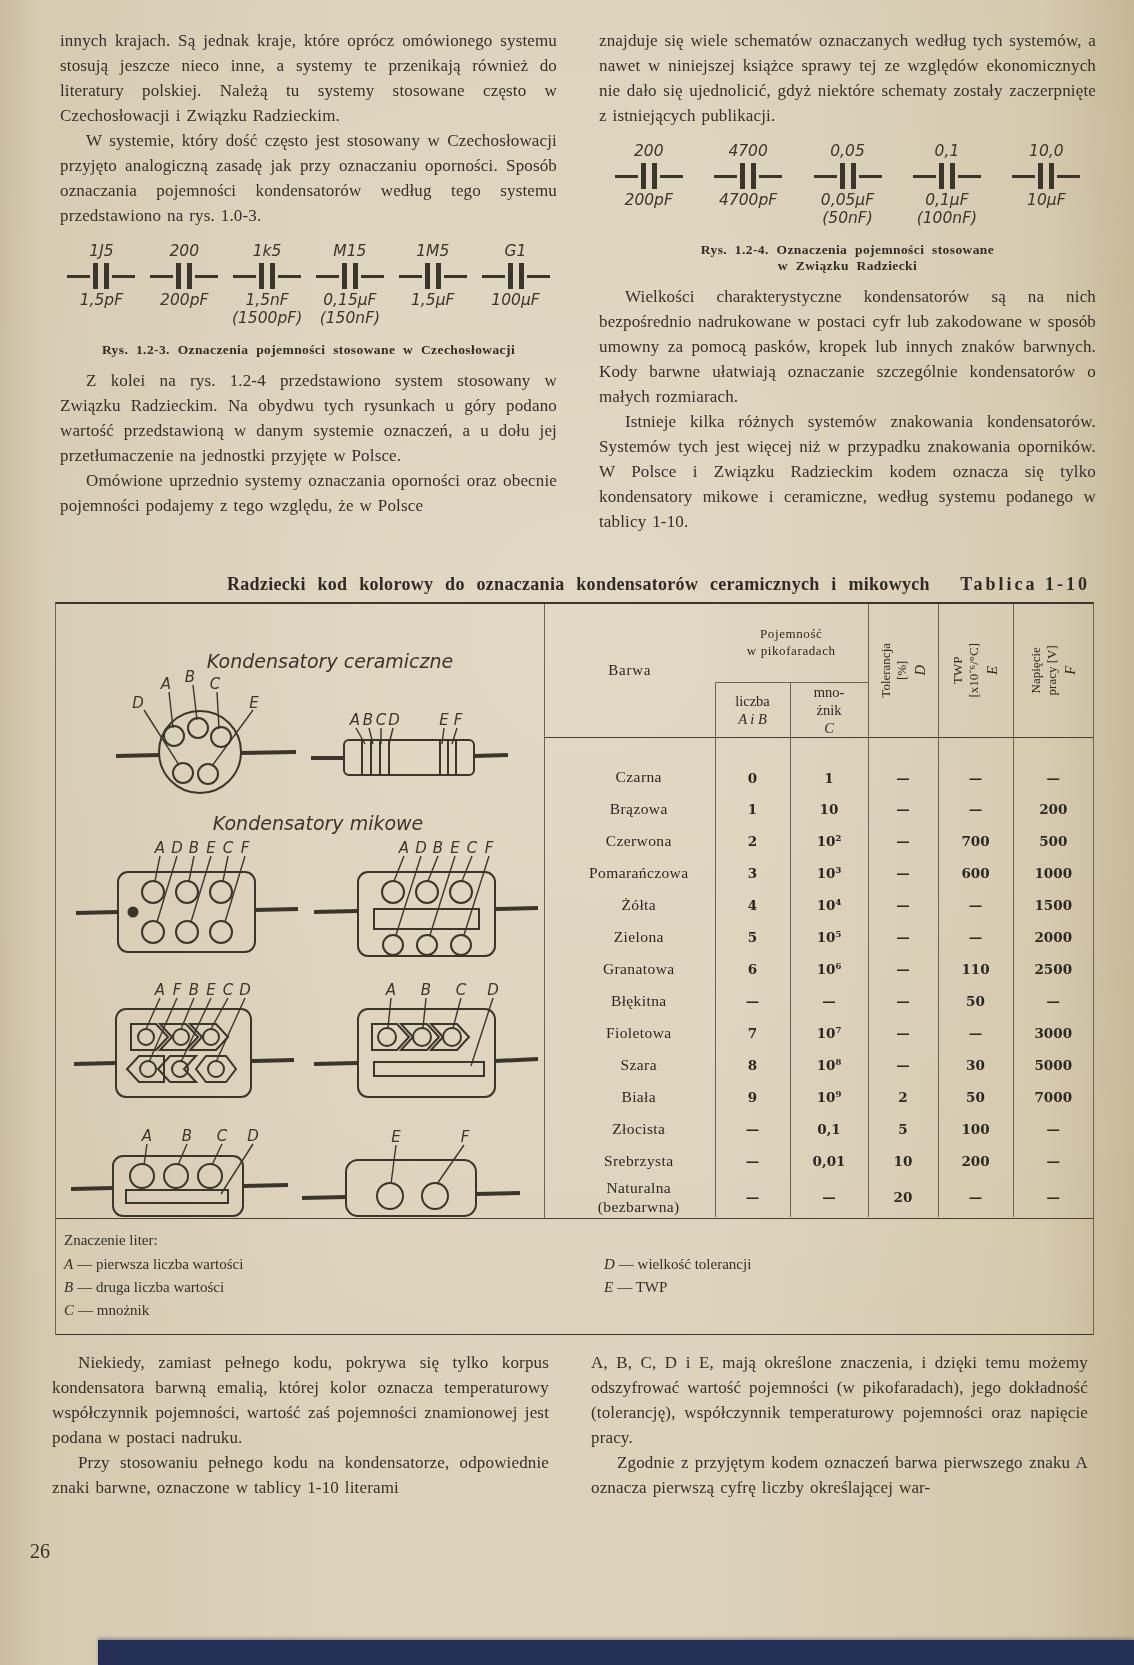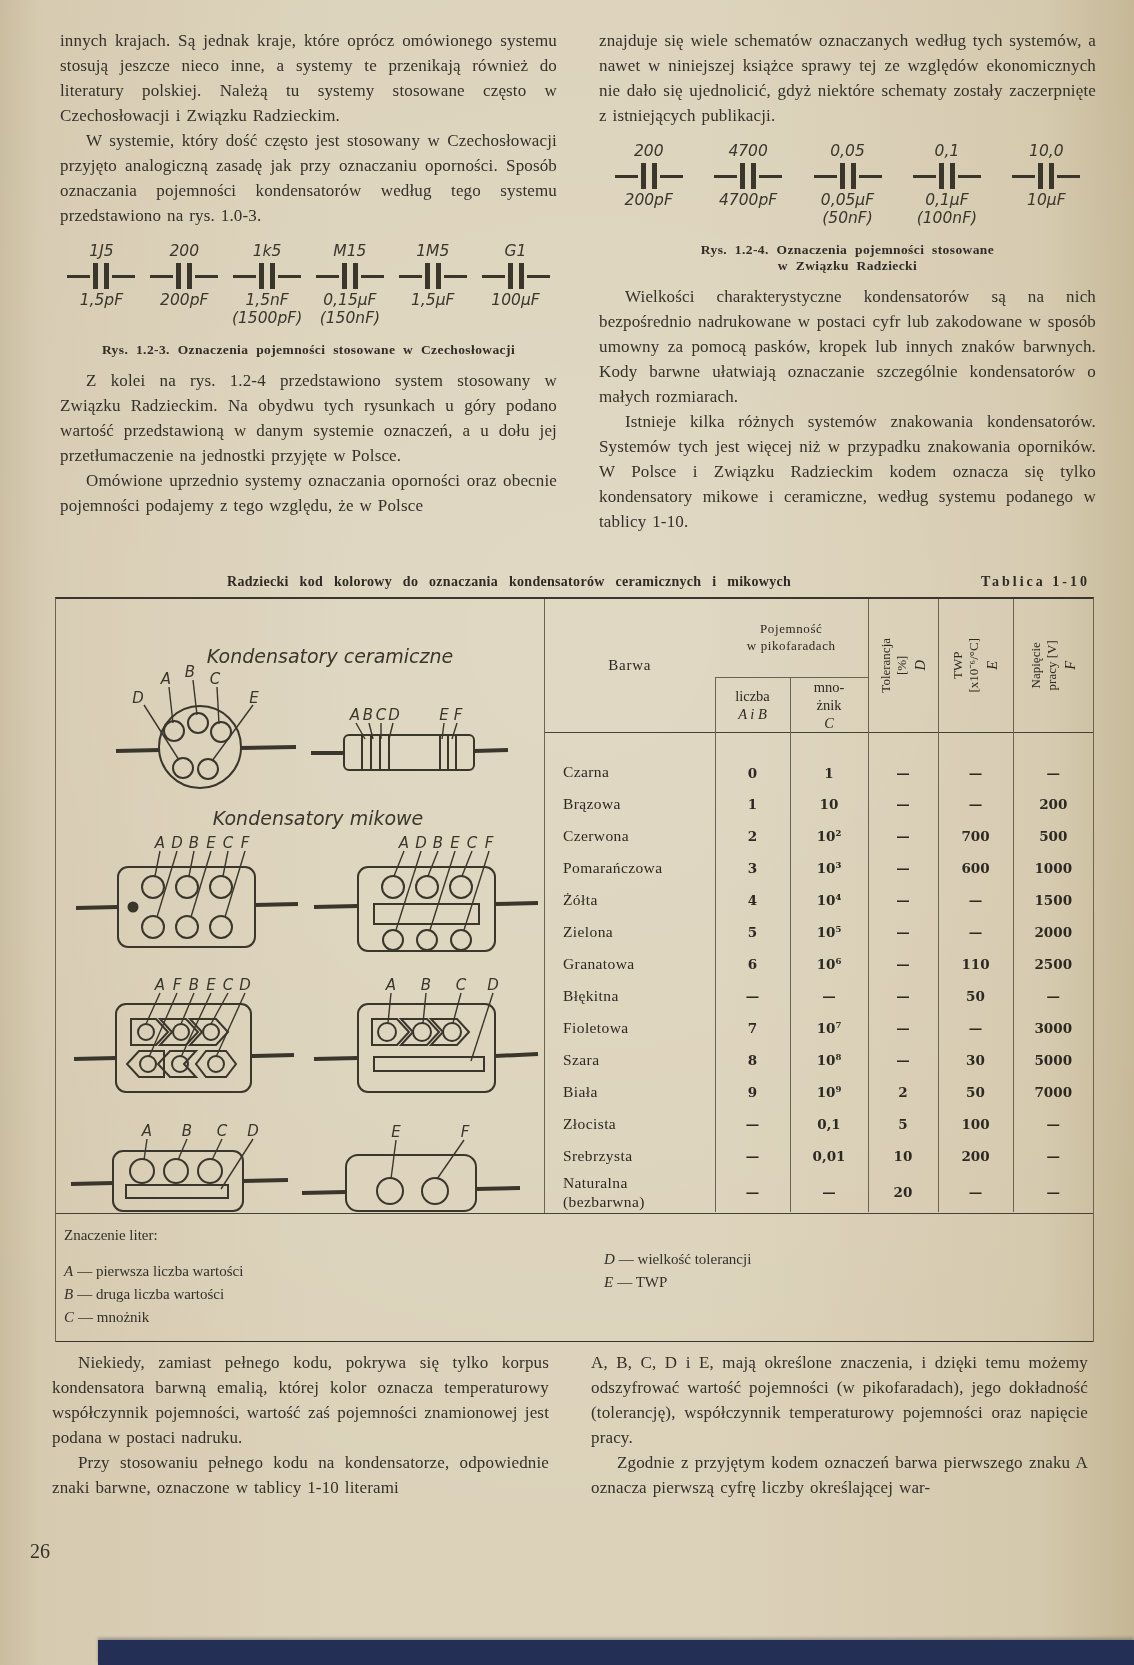--- a/index.html
+++ b/index.html
@@ -21,21 +21,21 @@
   .ct,.cb,.cs{font-family:"DejaVu Sans",sans-serif;font-style:italic;font-size:15.5px;color:#3a362c;white-space:nowrap}
   .ct{margin-bottom:1px}
   .csym{display:flex;align-items:center;height:30px}
   .lead{display:inline-block;width:23px;height:3px;background:#3a362c}
   .plate{display:inline-block;width:5px;height:26px;background:#3a362c;margin:0 3px}
   .cs:empty{display:none}
   figcaption{font-size:13.5px;font-weight:bold;text-align:center;letter-spacing:.4px;word-spacing:4px;margin-top:8px;color:#312d26}
   .capline{display:block}
   
   .tablesec{position:absolute;top:574px;left:55px;width:1039px}
-  .ttrow{display:flex;justify-content:space-between;align-items:flex-start;padding:0 4px 7px 172px;font-weight:bold;font-size:14px;color:#2f2b24}
+  .ttrow{display:flex;justify-content:space-between;align-items:flex-start;padding:0 4px 7px 172px;font-weight:bold;font-size:18px;color:#2f2b24}
   .ttl{word-spacing:7px;letter-spacing:.3px}
   .ttag{letter-spacing:3px}
   .tbox{border-top:2.5px solid #3a362e;border-left:1.5px solid #6b6450;border-right:1.5px solid #6b6450}
   .tflex{display:flex}
   .diagrams{width:488px;height:614px;flex:none}
   .dtable{flex:1;border-left:1.5px solid #6b6450}
   table{width:100%;height:613px;border-collapse:collapse;color:#2c2822}
   .vb{border-left:1.4px solid #6b6450}
   thead{border-bottom:1.6px solid #464134}
   thead tr:first-child{height:78px}
@@ -44,27 +44,27 @@
   .poj{font-size:13px;letter-spacing:.6px;white-space:pre-line;line-height:1.3;border-bottom:1.4px solid #6b6450}
   .barwa{font-size:15px;letter-spacing:.8px}
   .subin{display:flex;flex-direction:column;align-items:center;font-size:14.5px;line-height:1.25}
   .subin span{white-space:pre-line}
   .subin .ltr{font-style:italic}
   th.rot{position:relative}
   .rotbox{position:absolute;inset:0;display:flex;align-items:center;justify-content:center}
   .rotin{transform:rotate(-90deg);display:flex;flex-direction:column;align-items:center;white-space:nowrap;font-size:13px;line-height:1.25}
   .rotin .ltr{font-style:italic;font-size:14.5px}
   tbody td{text-align:center;vertical-align:middle;font-family:"DejaVu Serif",serif;font-weight:bold;font-size:13.5px;height:31px}
-  tbody td.c-color{text-align:left;padding-left:18px;font-family:"Liberation Serif",serif;font-weight:normal;font-size:15.5px;letter-spacing:.4px;white-space:pre-line;line-height:1.25}
+  tbody td.c-color{text-align:center;padding-left:18px;font-family:"Liberation Serif",serif;font-weight:normal;font-size:15.5px;letter-spacing:.4px;white-space:pre-line;line-height:1.25}
   tbody tr:first-child td{height:54px;vertical-align:bottom;padding-bottom:7px}
   
   .legendrow{border-top:1.6px solid #464134;border-bottom:1.8px solid #3a362e;display:flex;padding:10px 10px 12px 8px;font-size:15px;line-height:23px;color:#33302a}
   .leg-left{width:540px}
   .leg-right{flex:1;padding-top:24px}
-  .leg-title{margin-bottom:13px}
+  .leg-title{margin-bottom:1px}
   .leg-item .ltr{font-style:italic;margin-right:4px}
   
   .bottomsec{position:absolute;top:1350px;left:52px;width:1037px;display:flex;gap:42px}
   .pagenum{position:absolute;left:30px;top:1540px;font-size:20px;color:#34302a}
   .strip{position:absolute;left:98px;right:0;bottom:0;height:25px;background:#232f55;box-shadow:0 -2px 3px rgba(40,40,60,.35)}
   
   .dsvg text{font-family:"DejaVu Sans",sans-serif;font-style:italic;fill:#3a362c}
   .dlt{font-size:15px}
   .dtt{font-size:19px}
 </style>

